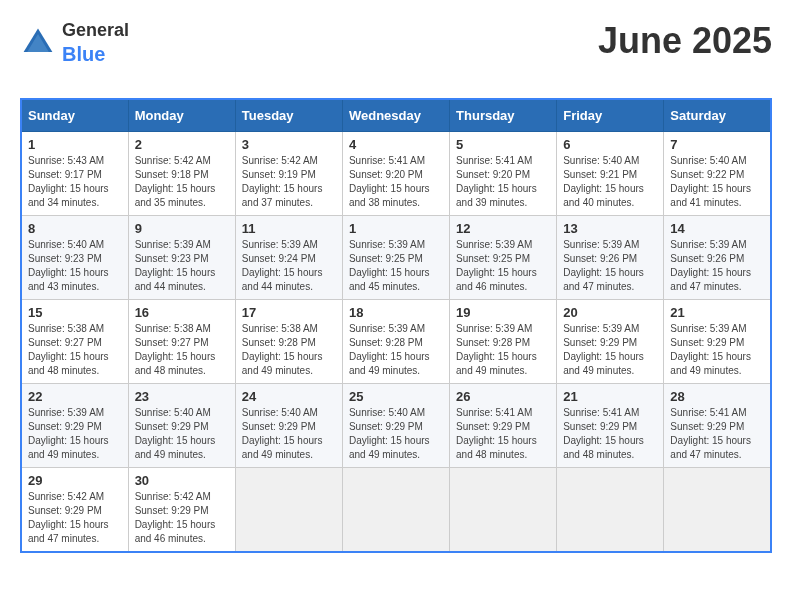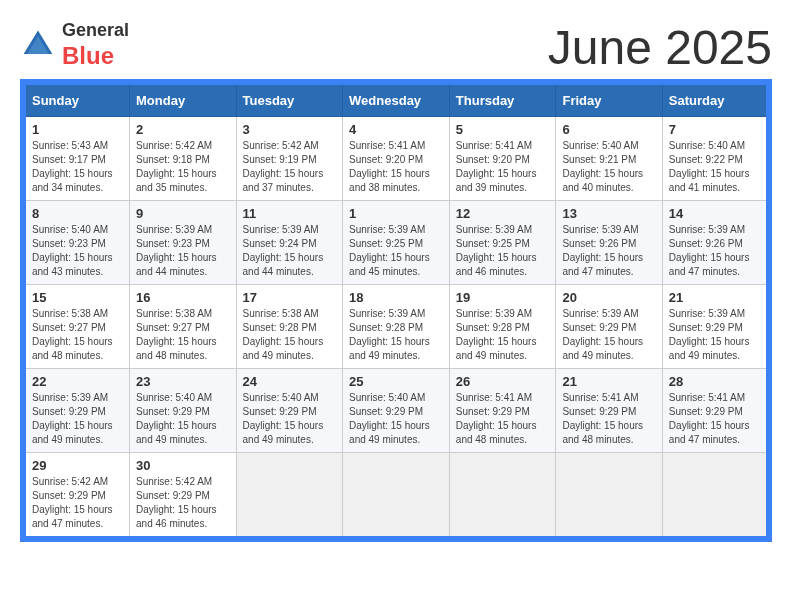--- a/index.html
+++ b/index.html
@@ -7,62 +7,62 @@
       font-family: Arial, sans-serif;
       background: #fff;
       width: 792px;
       min-height: 612px;
       padding: 20px;
     }
     .header {
       display: flex;
       justify-content: space-between;
       align-items: flex-start;
-      margin-bottom: 4px;
+      margin-bottom: 32px;
     }
     .logo {
       display: flex;
       align-items: center;
       gap: 6px;
     }
     .logo-text {
       display: flex;
       flex-direction: column;
       line-height: 1.2;
     }
     .logo-general {
       font-size: 18px;
       font-weight: bold;
       color: #333;
     }
     .logo-blue {
-      font-size: 24px;
-      font-weight: bold;
-      color: #ef4444;
+      font-size: 20px;
+      font-weight: bold;
+      color: #3b82f6;
     }
     .logo-icon {
       width: 36px;
       height: 36px;
     }
     .title-block {
       text-align: right;
     }
     .month-title {
-      font-size: 48px;
+      font-size: 36px;
       color: #333;
-      font-weight: normal;
+      font-weight: bold;
     }
     .location {
       font-size: 15px;
       color: #555;
     }
     .calendar {
       width: 100%;
       border-collapse: collapse;
-      border: 6px solid #3b82f6;
+      border: 2px solid #3b82f6;
     }
     .calendar th {
       background: #2a6db5;
       color: #fff;
       padding: 8px 6px;
       font-size: 13px;
       font-weight: bold;
       text-align: left;
       border: 1px solid #2060a0;
     }

